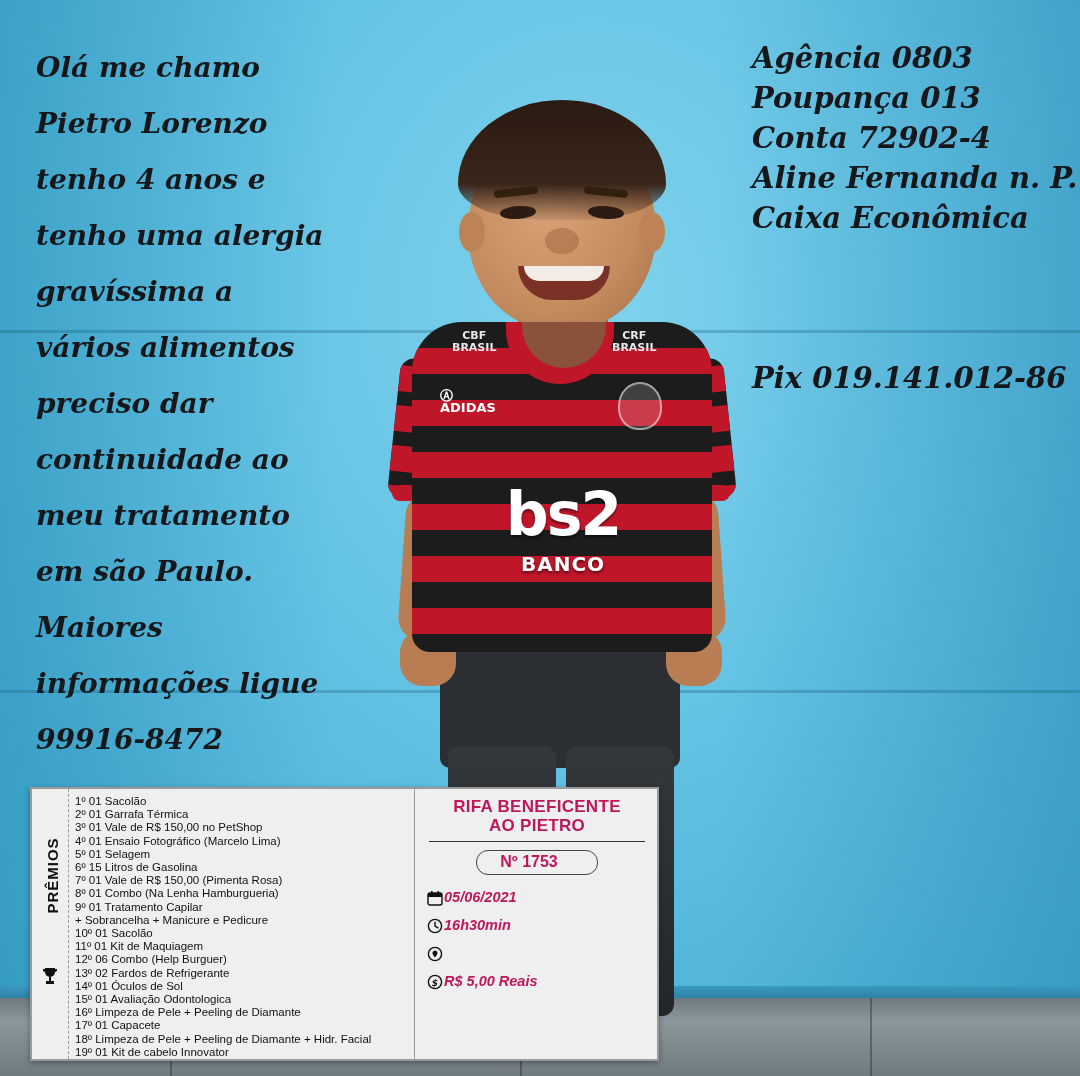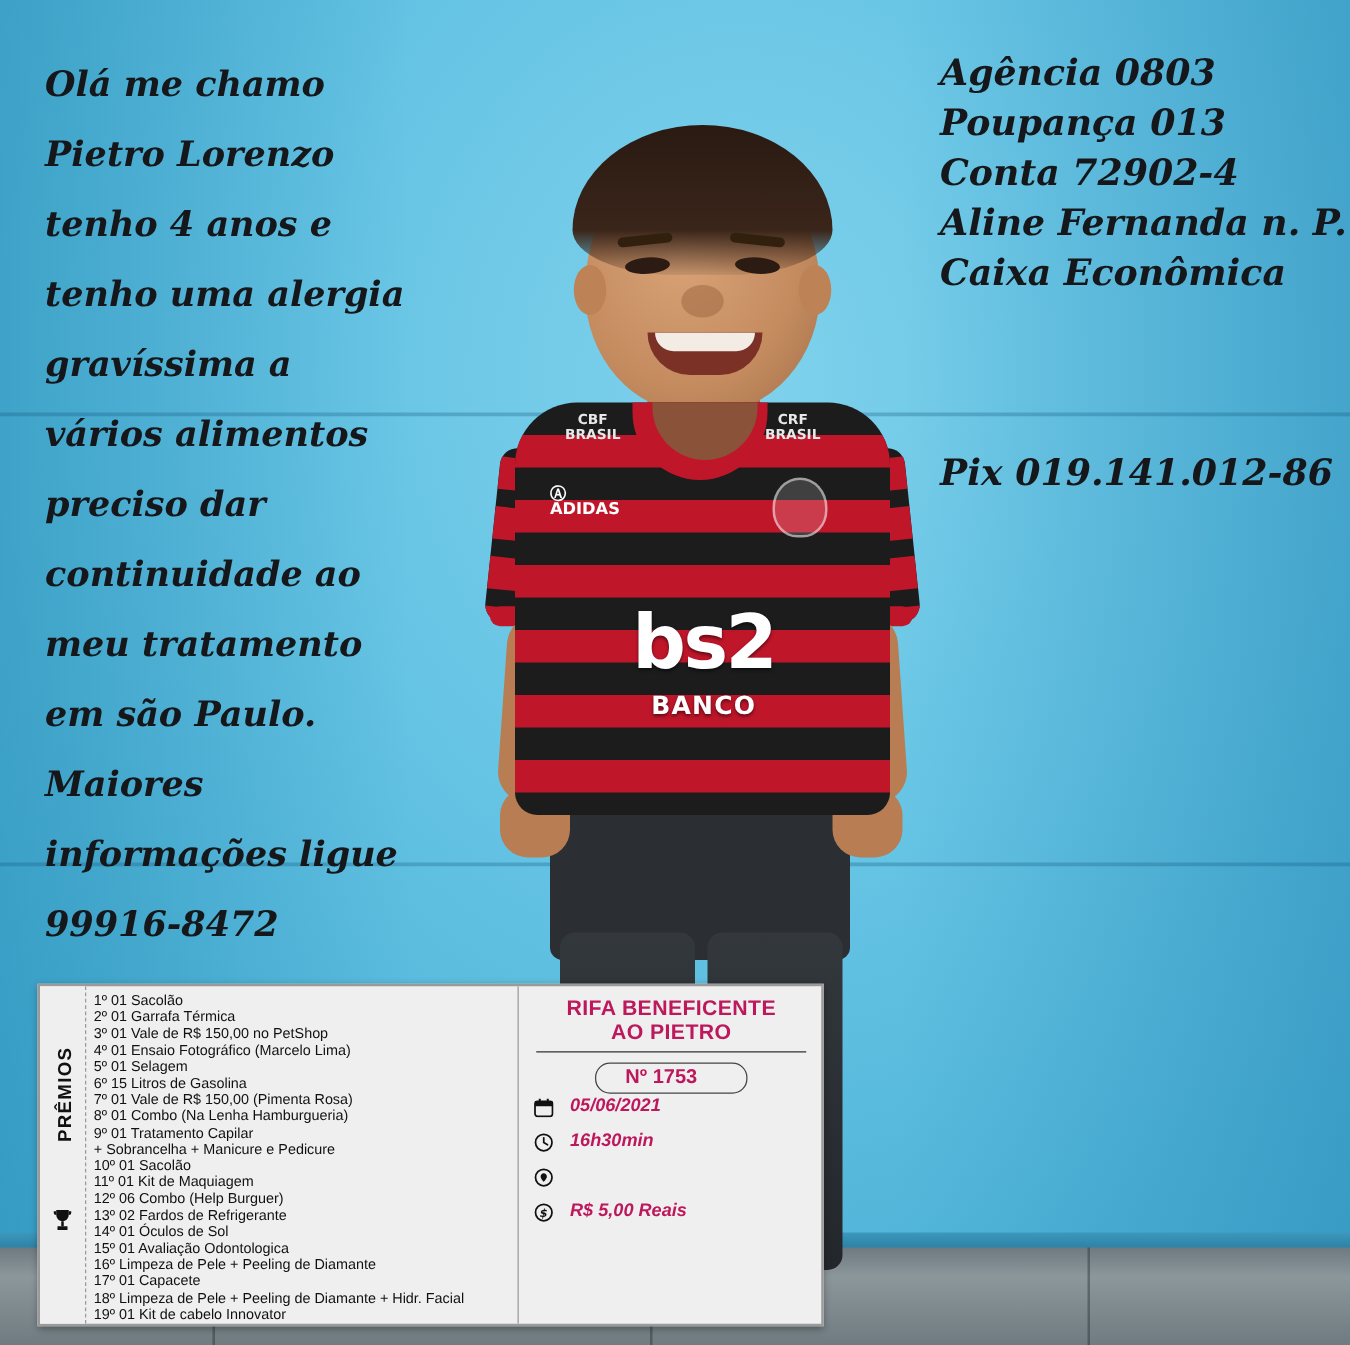--- a/index.html
+++ b/index.html
@@ -343,33 +343,33 @@
     font-size: 17px;
     line-height: 19px;
     letter-spacing: 0.3px;
   }
   .ticket-rule {
     margin: 6px 2px 8px 2px;
     height: 1px;
     background: #333;
   }
   .ticket-number-box {
-    margin: 0 auto 2px auto;
+    margin: 0 auto 14px auto;
     width: 104px;
     border: 1px solid #444;
     border-radius: 12px;
     text-align: center;
     font-size: 16px;
     font-weight: bold;
     padding: 2px 16px 3px 0;
   }
   .ticket-row {
     display: flex;
     align-items: flex-start;
-    gap: 13px;
+    gap: 1px;
     margin-bottom: 11px;
     font-size: 14.5px;
     font-style: italic;
     font-weight: bold;
     line-height: 17px;
   }
   .ticket-row .ic {
     flex: 0 0 16px;
     width: 16px; height: 16px;
     margin-top: 1px;

